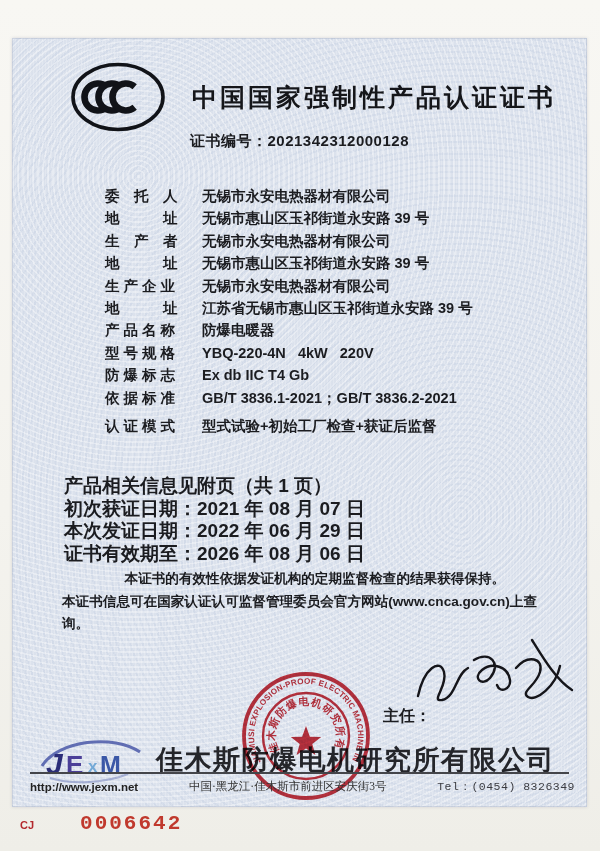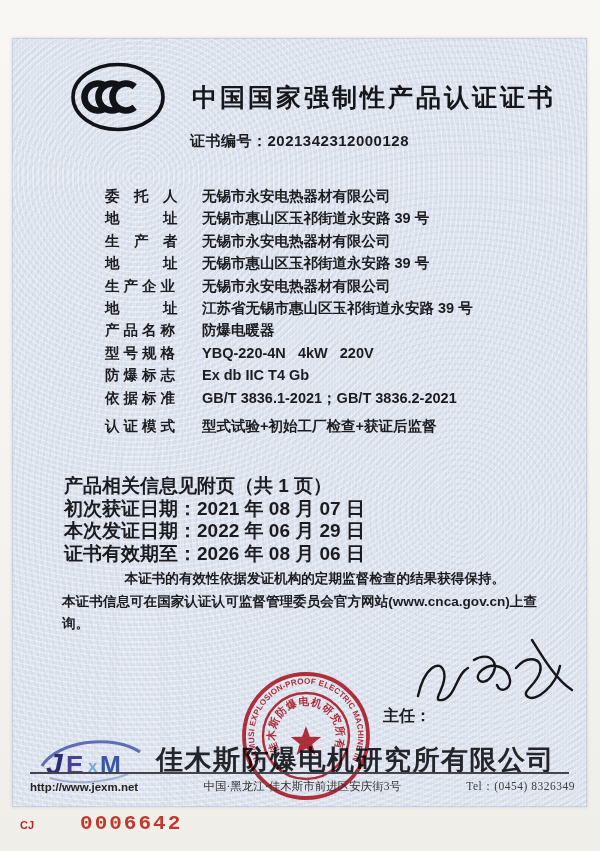--- a/index.html
+++ b/index.html
@@ -36,21 +36,21 @@
   .sig-label { position:absolute; left:371px; top:660px; font-size:16px; font-weight:700;margin-top:8px; }
   .sig-svg { position:absolute; left:398px; top:596px; }
   .issuer-row { position:absolute; top:698px; left:24px; right:8px; display:flex; align-items:center; }
   .jexm-svg { flex:0 0 auto; margin-right:10px; display:block; }
   .company { font-size:27px; font-weight:600; letter-spacing:1.5px; color:#24252a; white-space:nowrap; }
   .stamp { position:absolute; left:226px; top:630px; mix-blend-mode:multiply; opacity:.93; }
   .footer-rule { position:absolute; top:734px; left:18px; width:539px; border:none; border-top:2px solid #44454a; }
   .footer { position:absolute; top:741px; left:18px; right:12px; display:flex; align-items:center; font-size:11.5px; color:#3a3b40; }
   .footer .site { font-weight:700; color:#222; }
   .footer .addr { flex:1; text-align:center; font-family:"Liberation Serif", serif; color:#333; }
-  .footer .tel { font-family:Liberation Serif, serif; color:#3c3d42; letter-spacing:.5px; }
+  .footer .tel { font-family:Liberation Mono, monospace; color:#3c3d42; letter-spacing:.5px; }
   .serial { position:absolute; top:812px; left:20px; display:flex; align-items:baseline;gap:34px; }
   .serial-cj { font-size:11px; font-weight:700; color:#b3282d; margin-right:12px; }
   .serial-num { font-family:"Liberation Mono", monospace; font-size:21px; font-weight:700; color:#c0392d; letter-spacing:2px; }
   .stamp text { font-weight:700; }
 </style>
 </head>
 <body>
 
 <div class="page">
   <div class="cert">

